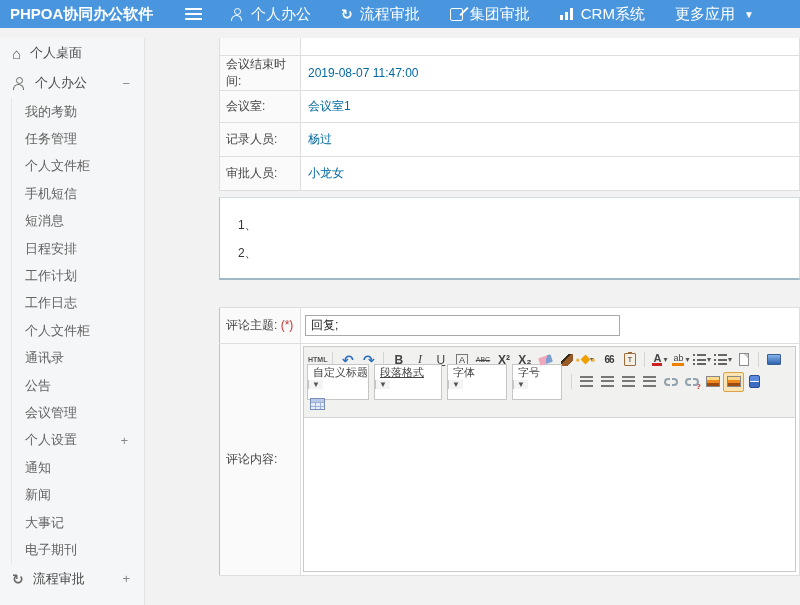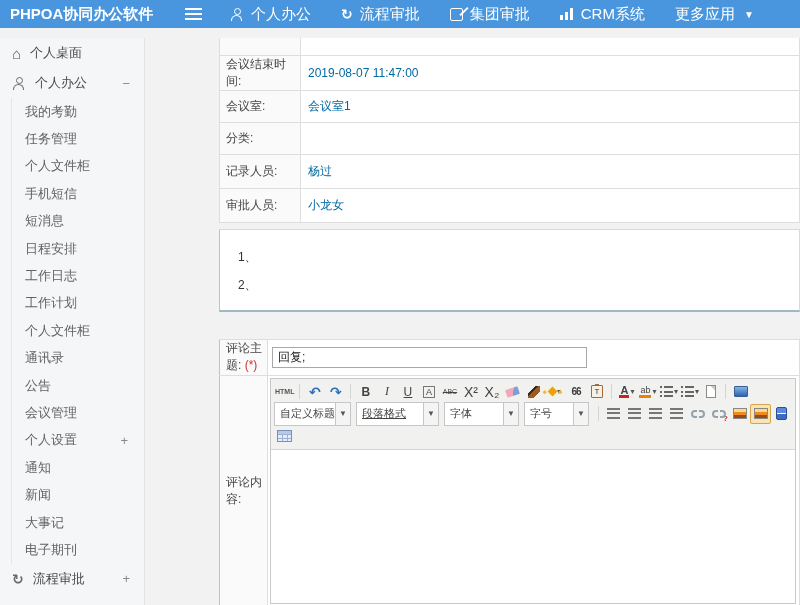--- a/index.html
+++ b/index.html
@@ -67,21 +67,21 @@
   .tsep { width:1px; height:15px; background:#d4d4d4; margin:0 4px; }
   .tcaret { font-size:8px; color:#555; margin-left:1px; cursor:pointer; }
 
   .i-html { font-size:7px; font-weight:bold; color:#555; letter-spacing:0; }
   .i-undo,.i-redo { font-size:14px; font-weight:bold; color:#2e6fc0; }
   .i-bold { font-weight:bold; font-size:12px; }
   .i-italic { font-style:italic; font-family:"Liberation Serif",serif; font-size:12px; }
   .i-under { text-decoration:underline; font-size:12px; }
   .i-abox { border:1px solid #777; font-size:9px; line-height:10px; padding:0 2px; }
   .i-strike { font-size:7px; text-decoration:line-through; letter-spacing:0; }
-  .i-sup,.i-sub { font-size:14px; }
+  .i-sup,.i-sub { font-size:12px;font-weight:bold; }
   .i-eraser { width:13px; height:8px; border-radius:1px; transform:rotate(-18deg);
     background:linear-gradient(115deg,#f2a8bb 55%,#7d9fd4 55%); display:inline-block; }
   .i-brush { width:12px; height:12px; display:inline-block;
     background:linear-gradient(135deg,transparent 30%,#3a2a18 30% 45%,#9a5c26 45% 75%,transparent 75%); }
   .i-wand { width:7px; height:7px; background:#f0a000; transform:rotate(45deg); display:inline-block;
     box-shadow:6px -5px 0 -2px #f0b840,-5px 6px 0 -2px #f0b840; }
   .i-quote { font-weight:700; font-size:10px; letter-spacing:-1px; color:#3a3a3a; }
   .i-paste { width:12px; height:13px; border:1px solid #a06a3a; background:#f6efe3; font-size:8px; color:#333;
     display:inline-flex; align-items:center; justify-content:center; border-radius:1px; position:relative; }
   .i-paste::before { content:""; position:absolute; top:-2px; left:3px; width:4px; height:2px; background:#a06a3a; }
@@ -103,21 +103,21 @@
   .i-img { width:14px; height:11px; border:1px solid #888; display:inline-block;
     background:linear-gradient(180deg,#ffd98a 0 35%,#f08a1e 35% 70%,#9c4a10 70%); }
   .i-media { width:11px; height:13px; border-radius:2px; display:inline-block;
     background:linear-gradient(#5b8ade 0 45%,#fff 45% 55%,#3c6cc4 55%); border:1px solid #2d4f92; }
   .i-table { width:15px; height:12px; display:inline-block; border:1px solid #7a8fb8;
     background:linear-gradient(#b9c8e8 0 3px,transparent 3px),
       repeating-linear-gradient(to right,transparent 0 4px,#9db0d8 4px 5px),
       repeating-linear-gradient(to bottom,transparent 0 3px,#9db0d8 3px 4px),
       linear-gradient(#e4ebfa,#e4ebfa); }
 
-  .tsel { display:inline-flex; align-items:center; height:24px; border:1px solid #c6c6c6; background:#fff; margin-right:5px; cursor:pointer; }
+  .tsel { display:inline-flex; align-items:center; height:36px; border:1px solid #c6c6c6; background:#fff; margin-right:5px; cursor:pointer;flex-direction:column; }
   .tsel .txt { font-size:11px; color:#444; padding:0 5px; white-space:nowrap; }
   .tsel .arr { width:15px; align-self:stretch; border-left:1px solid #c6c6c6; background:#f4f4f4; display:flex; align-items:center; justify-content:center; font-size:8px; color:#555; }
   .w1 .txt{ width:60px; } .w2 .txt{ width:66px;text-decoration:underline; } .w3 .txt{ width:58px; } .w4 .txt{ width:48px; }
 
   .edit-area { flex:1; background:#fff; }
 </style>
 </head>
 <body>
 
 <div class="header">
@@ -170,24 +170,24 @@
     <div class="side-l2">
         <span>手机短信</span>
       </div>
     <div class="side-l2">
         <span>短消息</span>
       </div>
     <div class="side-l2">
         <span>日程安排</span>
       </div>
     <div class="side-l2">
+        <span>工作计划</span>
+      </div>
+    <div class="side-l2">
         <span>工作日志</span>
-      </div>
-    <div class="side-l2">
-        <span>工作计划</span>
       </div>
     <div class="side-l2">
         <span>个人文件柜</span>
       </div>
     <div class="side-l2">
         <span>通讯录</span>
       </div>
     <div class="side-l2">
         <span>公告</span>
       </div>
@@ -227,24 +227,20 @@
             <td class="lbl"></td>
             <td class="val"></td>
           </tr>
       <tr class="r32">
         <td class="lbl">会议结束时间:</td>
         <td class="val">2019-08-07 11:47:00</td>
       </tr>
       <tr class="r32">
         <td class="lbl">会议室:</td>
         <td class="val">会议室1</td>
-      </tr>
-      <tr class="r32">
-        <td class="lbl">分类:</td>
-        <td class="val"></td>
       </tr>
       <tr class="r34">
         <td class="lbl">记录人员:</td>
         <td class="val">杨过</td>
       </tr>
       <tr class="r34">
         <td class="lbl">审批人员:</td>
         <td class="val">小龙女</td>
       </tr>
     </tbody>

